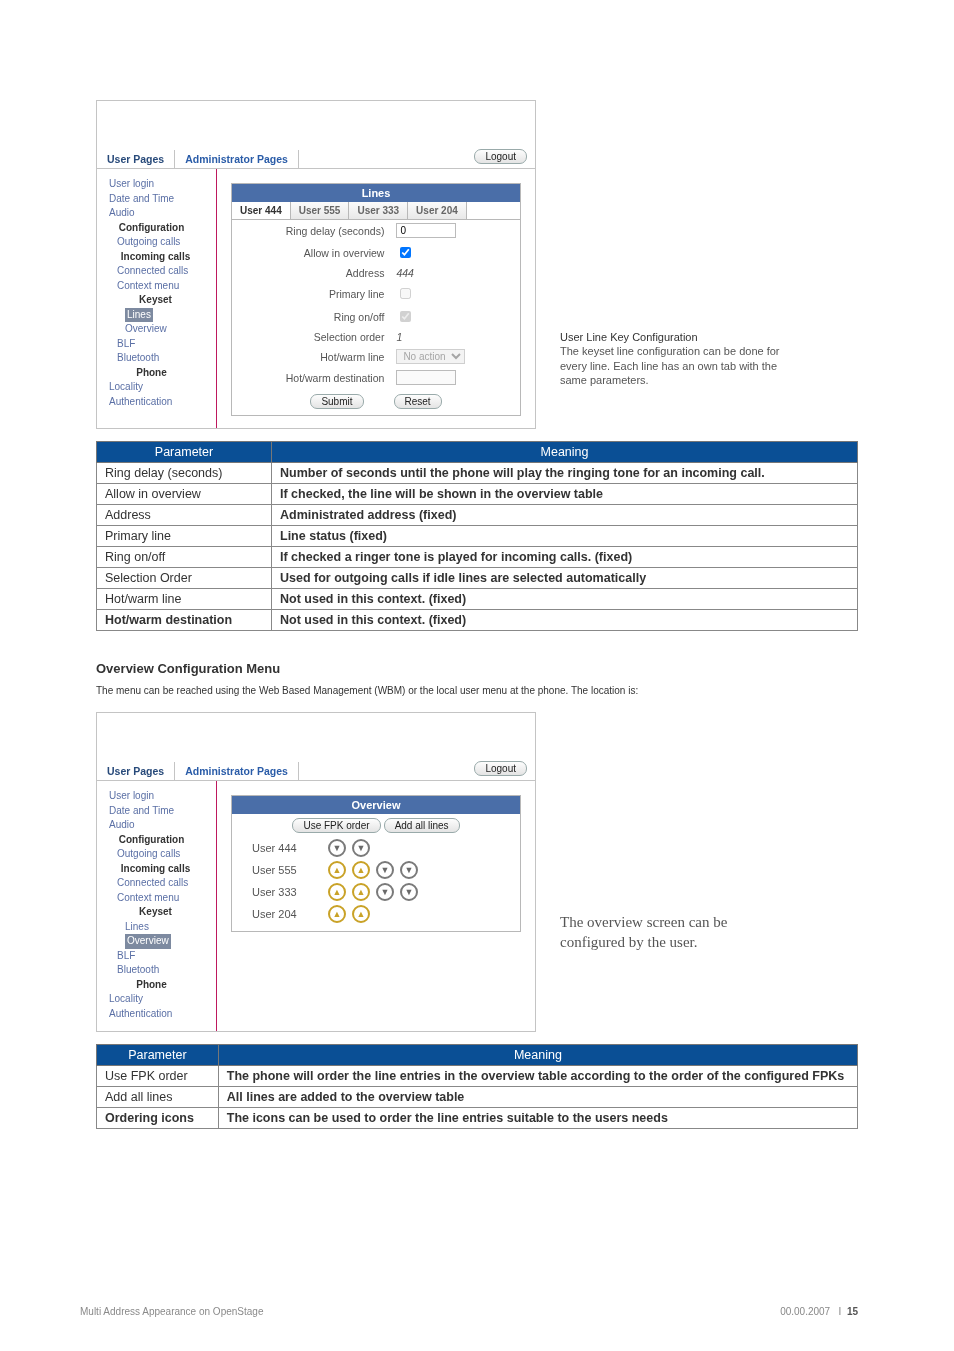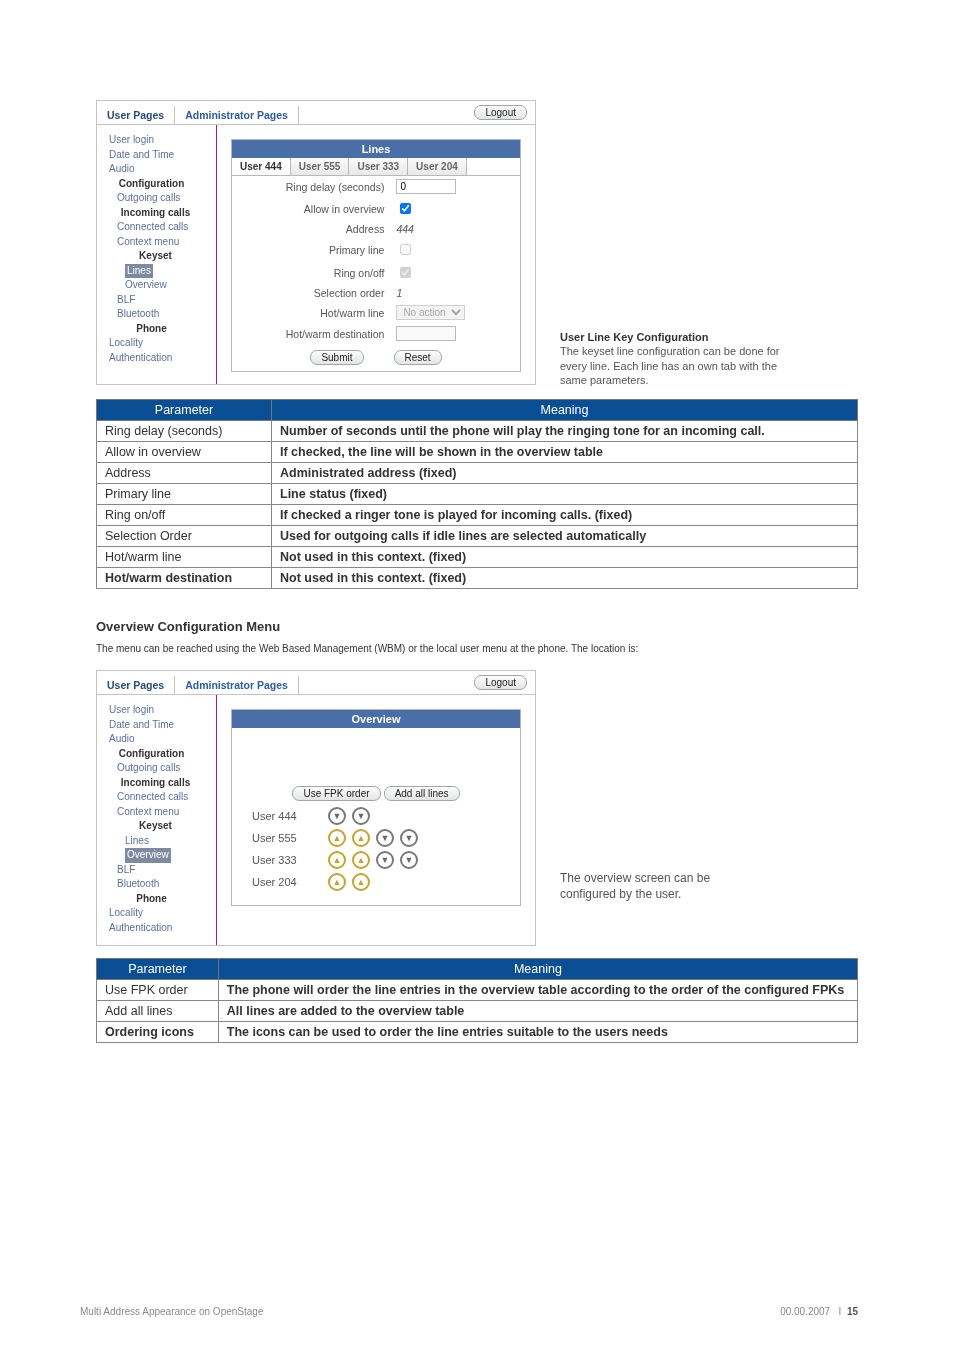--- a/index.html
+++ b/index.html
@@ -19,43 +19,45 @@
   }
   .row { display: flex; align-items: flex-start; }
   .caption {
     font-size: 11px;
     color: #555;
     margin-left: 24px;
     padding-top: 230px;
     width: 220px;
     line-height: 1.3;
   }
-  .caption .cap-title { font-weight: bold; color: #333; text-align: center; }
+  .caption .cap-title { font-weight: normal; color: #333; text-align: center; }
   .caption2 {
-    font-size: 12px;
+    font-size: 15px;
     color: #555;
     margin-left: 24px;
     padding-top: 200px;
     width: 200px;
     line-height: 1.35;
+    font-family: Liberation Serif, serif;
   }
 
   
   .shot {
     border: 1px solid #c4c4c4;
     width: 440px;
     font-size: 11px;
     color: #444;
     background: #fff;
   }
   .shot .tabs-top {
     display: flex;
     align-items: flex-end;
     padding: 4px 0 0 0;
     border-bottom: 1px solid #c4c4c4;
+    margin-top: 44px;
   }
   .shot .tabs-top .tab {
     padding: 3px 10px;
     border-right: 1px solid #c4c4c4;
     color: #284a7a;
     font-weight: bold;
     font-size: 10.5px;
   }
   .shot .tabs-top .tab.active { color: #2a5ca8; }
   .shot .tabs-top .logout {
@@ -143,21 +145,21 @@
     width: 60px;
   }
   .sel-in {
     border: 1px solid #bbb;
     font-size: 10px;
     padding: 0 2px;
   }
   .chk { width: 11px; height: 11px; }
   .btn-row { display: flex; gap: 30px; justify-content: center; padding: 6px 0; }
 
-  .ov-body { padding: 10px 20px; font-size: 11px; margin-top: 48px; }
+  .ov-body { padding: 4px 20px; font-size: 11px; }
   .ov-row { display: flex; align-items: center; gap: 6px; margin: 4px 0; }
   .ov-label { width: 70px; color: #555; }
   .circ {
     width: 18px; height: 18px; border: 2px solid #7a7a7a; border-radius: 50%;
     display: flex; align-items: center; justify-content: center;
     font-size: 9px; color: #6a6a6a;
   }
   .circ.yl { border-color: #c9a227; color: #c9a227; }
 
   

